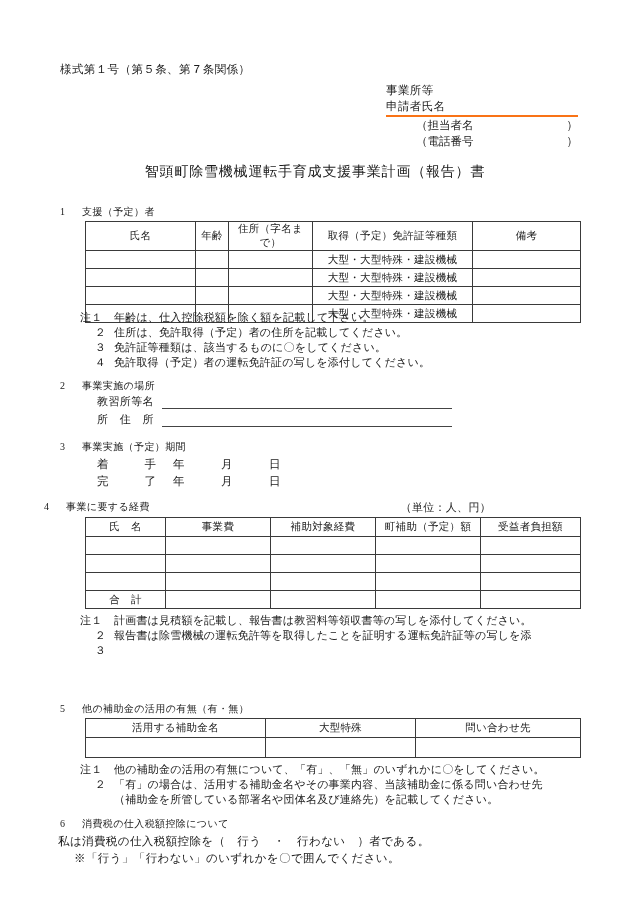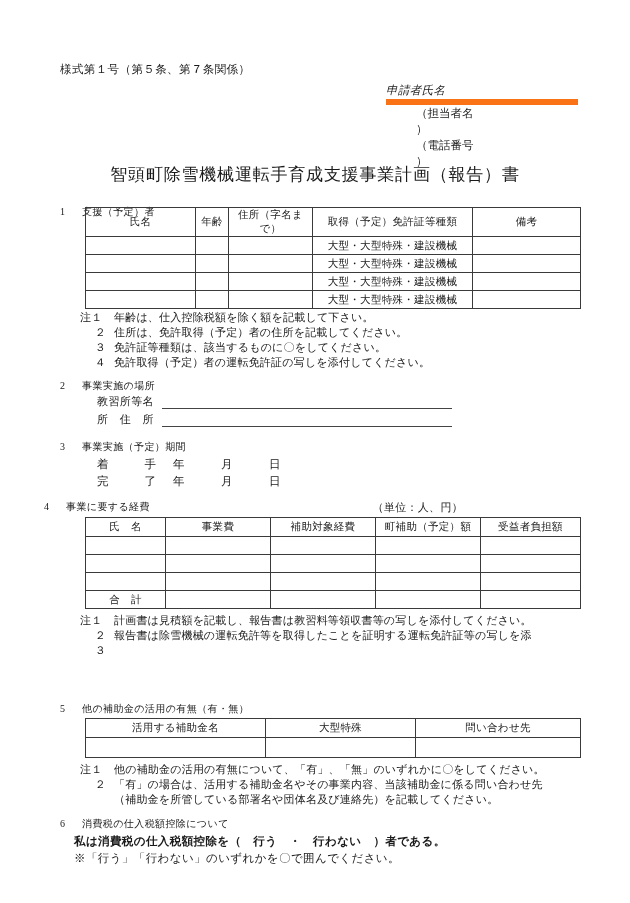--- a/index.html
+++ b/index.html
@@ -14,60 +14,59 @@
     font-family: "Liberation Serif", "DejaVu Serif", serif;
     color: #1a1a1a;
     font-size: 11px;
     overflow: hidden;
   }
   .page {
     position: absolute;
     left: 0; top: 0;
     width: 513px;
     height: 903px;
+    padding-left: 28px;
   }
   .abs { position: absolute; white-space: nowrap; }
 
   
   #form-code {
     left: 60px; top: 62px;
     font-size: 11.5px;
     letter-spacing: 0.4px;
   }
   .applicant-block { position: absolute; left: 386px; top: 82px; }
   .applicant-line {
     font-size: 11.5px;
     letter-spacing: 0.4px;
     line-height: 16px;
     white-space: nowrap;
   }
   .applicant-line.ruled {
-    border-bottom: 6px solid #f97316;
+    border-bottom: 2px solid #f97316;
     width: 192px;
     padding-bottom: 1px;
-    font-style: italic;
   }
   .paren-row {
     font-size: 11.5px;
     line-height: 16px;
     white-space: nowrap;
     padding-left: 30px;
     width: 162px;
     display: flex;
     justify-content: space-between;
-    flex-direction: column;
   }
 
   
   #doc-title {
     position: absolute;
     left: 0; top: 163px;
     width: 630px;
     text-align: center;
-    font-size: 17px;
+    font-size: 14px;
     letter-spacing: 0.8px;
     font-family: Liberation Serif, serif;
   }
 
   
   .section-heading {
     position: absolute;
     font-size: 10px;
     letter-spacing: 0.4px;
     white-space: nowrap;
@@ -165,38 +164,39 @@
   }
 </style>
 </head>
 <body>
 
 <div class="page">
 
   <div class="abs" id="form-code">様式第１号（第５条、第７条関係）</div>
 
   <div class="applicant-block">
+    <div class="applicant-line">事業所等</div>
     <div class="applicant-line ruled">申請者氏名</div>
     <div class="paren-row">
       <span>（担当者名</span>
       <span>）</span>
     </div>
     <div class="paren-row">
       <span>（電話番号</span>
       <span>）</span>
     </div>
   </div>
 
   <div id="doc-title">智頭町除雪機械運転手育成支援事業計画（報告）書</div>
 
   <div class="section-heading" style="left:60px; top:205px;">
     <span class="num">1</span><span>支援（予定）者</span>
   </div>
 
-  <table class="form-table" id="table-supported-persons" style="left:85px; top:207px; width:495px;">
+  <table class="form-table" id="table-supported-persons" style="left:85px; top:221px; width:495px;">
     <colgroup>
       <col style="width:110px">
         <col style="width:33px">
         <col style="width:84px">
         <col style="width:160px">
         <col style="width:108px">
     </colgroup>
     <thead>
       <tr>
         <th>氏名</th>
@@ -383,16 +383,16 @@
     <div class="note-row">
       <span class="note-label indent">２</span>
       <span class="note-text">「有」の場合は、活用する補助金名やその事業内容、当該補助金に係る問い合わせ先</span>
     </div>
     <div class="note-cont">（補助金を所管している部署名や団体名及び連絡先）を記載してください。</div>
   </div>
 
   <div class="section-heading" style="left:60px; top:817px;">
     <span class="num">6</span><span>消費税の仕入税額控除について</span>
   </div>
-  <div class="plain-line" style="left:74px; top:834px;font-weight:bold;">私は消費税の仕入税額控除を（　行う　・　行わない　）者である。</div>
+  <div class="plain-line" style="left:58px; top:834px;">私は消費税の仕入税額控除を（　行う　・　行わない　）者である。</div>
   <div class="plain-line" style="left:74px; top:851px;">※「行う」「行わない」のいずれかを〇で囲んでください。</div>
 
 </div>
 
 </body></html>

